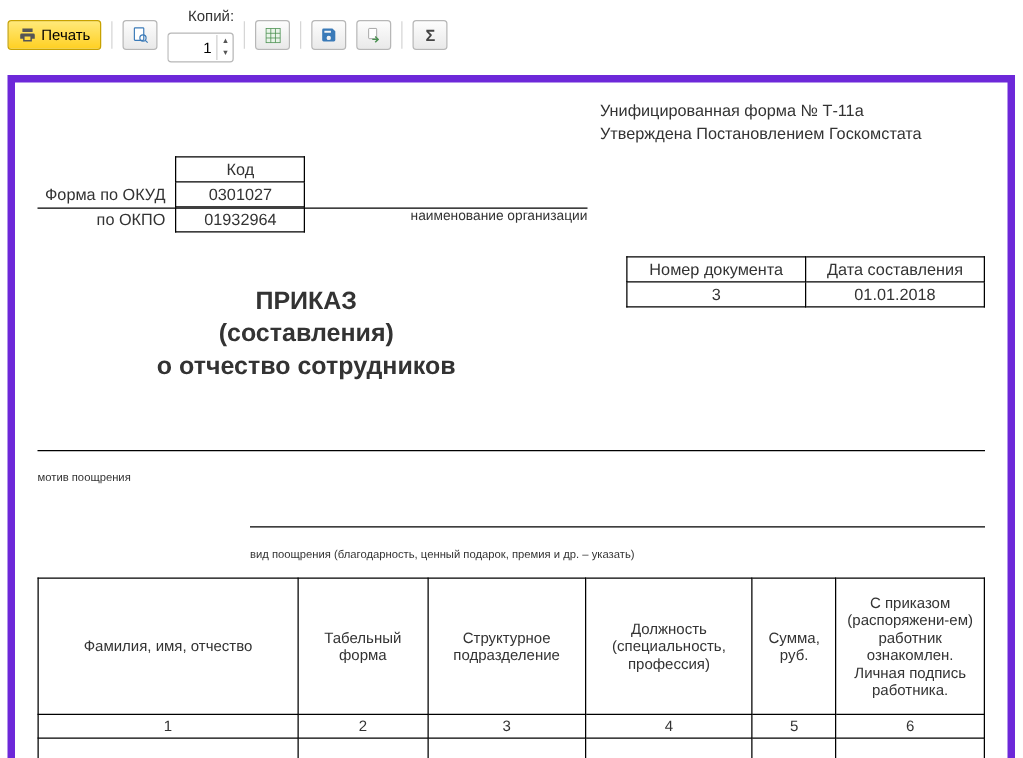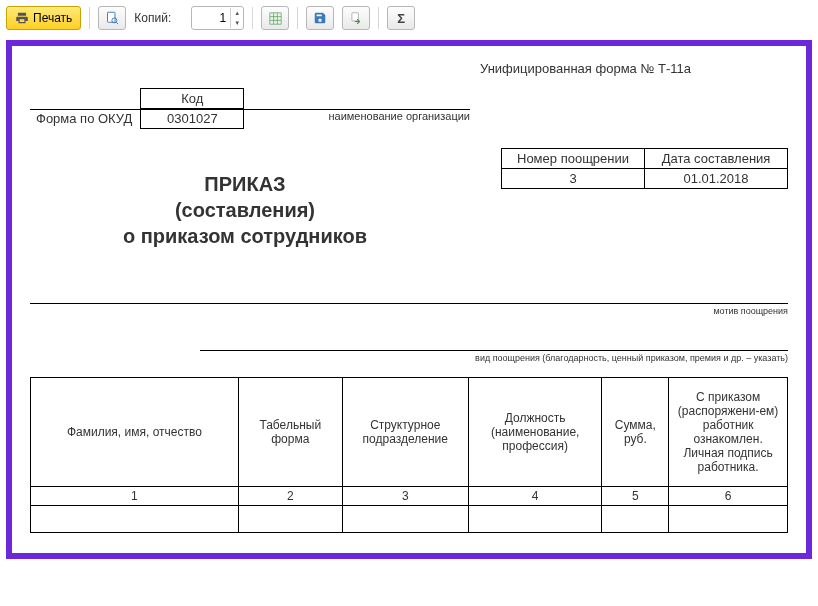--- a/index.html
+++ b/index.html
@@ -35,22 +35,23 @@
     border-color: #c8a200;
     font-weight: normal;
   }
   .btn.icon-only {
     width: 28px;
     justify-content: center;
     padding: 0;
   }
   .copies-group {
     display: inline-flex;
-    align-items: center;
-    gap: 20px;
+    align-items: flex-end;
+    gap: 6px;
+    flex-direction: column;
   }
   .copies-label { color:#333; }
   .spinner {
     display:inline-flex;
     align-items:center;
     border:1px solid #b7b7b7;
     border-radius:3px;
     height:22px;
     background:#fff;
   }
@@ -144,22 +145,22 @@
     margin-bottom:10px;
     width:430px;
   }
   .full-line {
     margin-top:40px;
     border-bottom:1px solid #000;
     height:14px;
   }
   .line-note {
     font-size:9px;
-    text-align:right;
-    margin-top:2px;
+    text-align:left;
+    margin-top:16px;
   }
   .big-table {
     border-collapse:collapse;
     width:100%;
     margin-top:14px;
     table-layout:fixed;
   }
   .big-table th, .big-table td {
     border:1px solid #000;
     font-size:12px;
@@ -245,84 +246,89 @@
 
   <button class="btn icon-only">
     <span style="font-size:13px;font-weight:bold;color:#444;">Σ</span>
   </button>
 </div>
 
 <div class="doc-wrap">
 
   <div class="header-text">
     <div>Унифицированная форма № Т-11а</div>
+    <div>Утверждена Постановлением Госкомстата</div>
   </div>
 
   <div class="codes">
     <table>
       <tbody>
           <tr>
         <td></td>
         <td class="cell">Код</td>
       </tr>
       <tr>
         <td class="label">Форма по ОКУД</td>
         <td class="cell">0301027</td>
       </tr>
+      <tr>
+        <td class="label">по ОКПО</td>
+        <td class="cell">01932964</td>
+      </tr>
     </tbody>
       </table>
   </div>
 
   <div style="margin-top:-36px;">
     <div class="org-line"></div>
     <div class="org-note">наименование организации</div>
   </div>
 
   <div class="meta-row">
     <table>
       <tbody>
           <tr>
-        <td style="width:130px">Номер поощрении</td>
+        <td style="width:130px">Номер документа</td>
         <td style="width:130px">Дата составления</td>
       </tr>
       <tr>
         <td>3</td>
         <td>01.01.2018</td>
       </tr>
     </tbody>
       </table>
   </div>
 
   <div class="titles">
     <div>ПРИКАЗ</div>
     <div>(составления)</div>
-    <div>о приказом сотрудников</div>
+    <div>о отчество сотрудников</div>
   </div>
 
   <div class="full-line"></div>
   <div class="line-note">мотив поощрения</div>
 
   <div class="full-line" style="margin-top:20px; margin-left:170px; width:auto;"></div>
-  <div class="line-note" style="margin-left:170px;">вид поощрения (благодарность, ценный приказом, премия и др. – указать)</div>
+  <div class="line-note" style="margin-left:170px;">вид поощрения (благодарность, ценный подарок, премия и др. – указать)</div>
 
   <table class="big-table">
     <colgroup>
       <col style="width:28%">
         <col style="width:14%">
         <col style="width:17%">
         <col style="width:18%">
         <col style="width:9%">
         <col style="width:16%">
     </colgroup>
     <tbody>
         <tr>
       <th>Фамилия, имя, отчество</th>
       <th>Табельный форма</th>
       <th>Структурное подразделение</th>
-      <th>Должность (наименование, профессия)</th>
+      <th>Должность (специальность, профессия)</th>
       <th>Сумма, руб.</th>
       <th>С приказом (распоряжени-ем) работник ознакомлен. Личная подпись работника.</th>
     </tr>
     <tr class="numrow">
       <td>1</td>
       <td>2</td>
       <td>3</td>
       <td>4</td>
       <td>5</td>
       <td>6</td>

